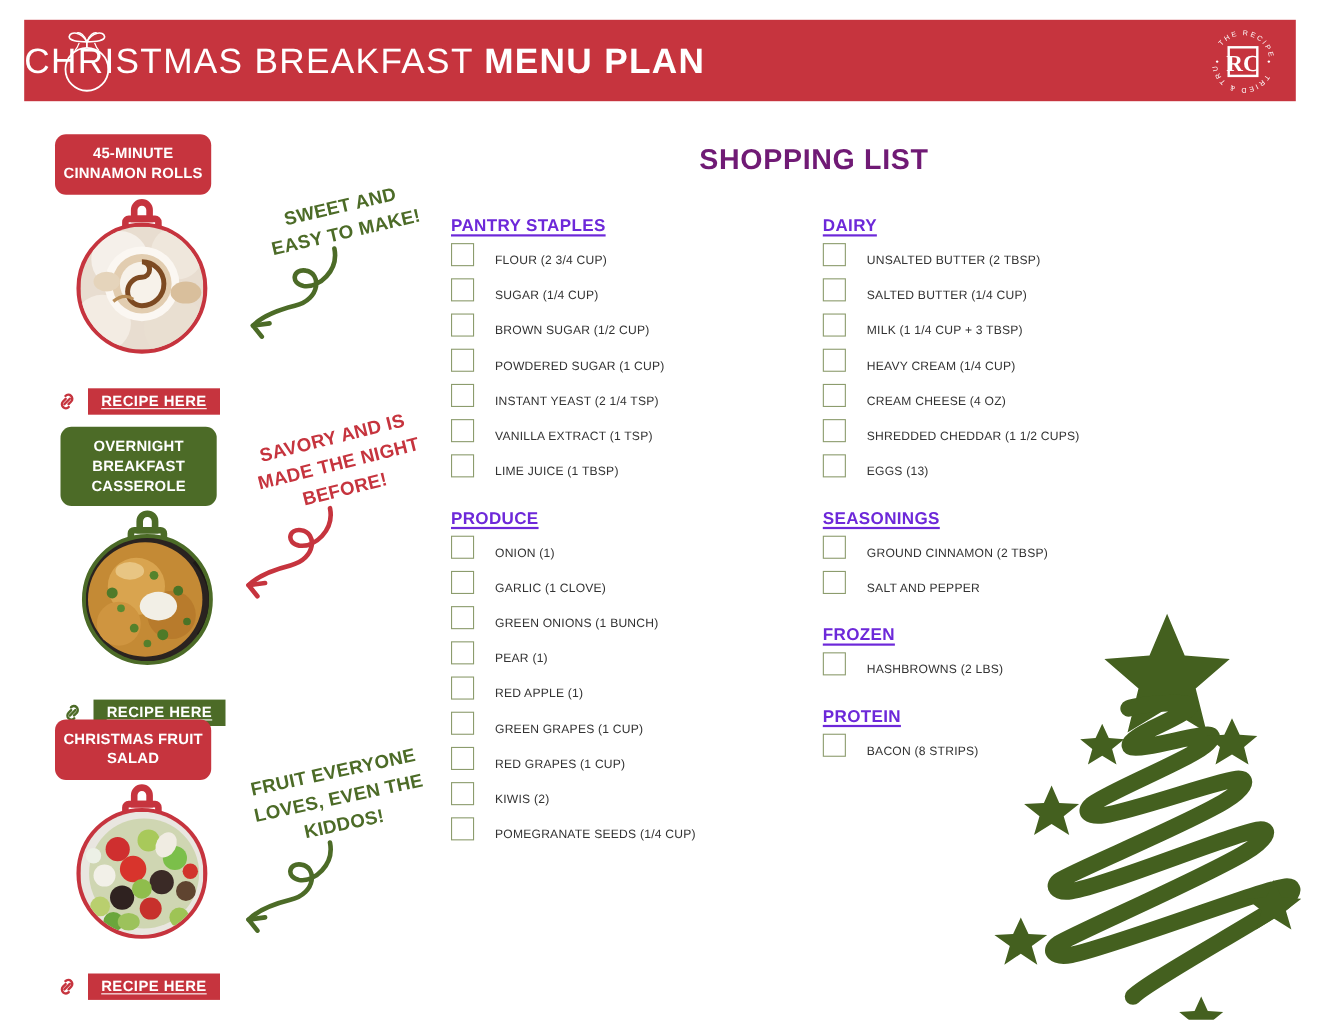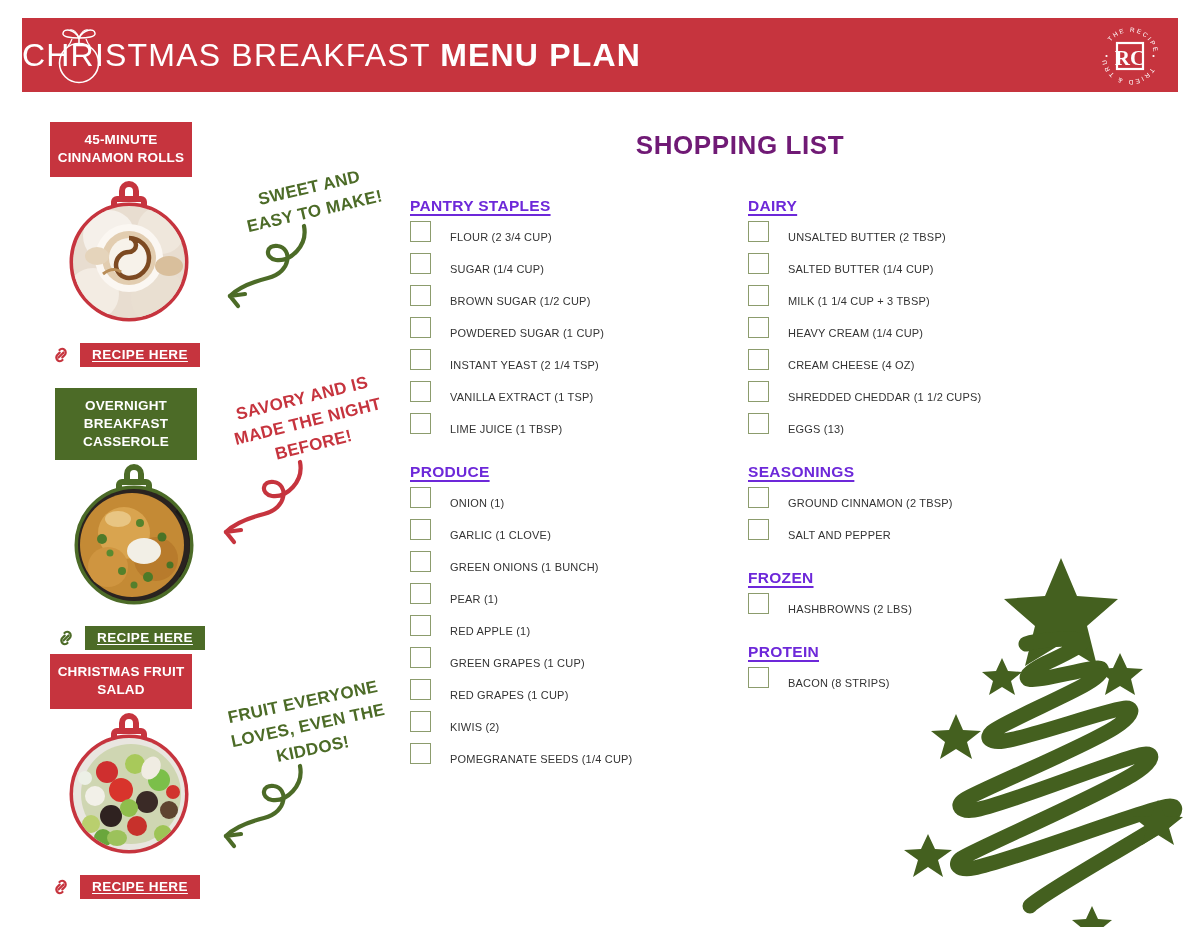--- a/index.html
+++ b/index.html
@@ -42,35 +42,36 @@
   .card-label {
     width: 142px;
     padding: 9px 6px 10px 6px;
     text-align: center;
     color: #ffffff;
     font-weight: 700;
     font-size: 13.5px;
     line-height: 1.32;
     letter-spacing: 0.2px;
     margin-left: 6px;
+    border-radius: 10px;
   }
   .card-label.red { background: #C6343E; }
   .card-label.green { background: #4C6B27; }
 
   .ornament-wrap { position: relative; width: 160px; height: 150px; margin-left: 5px; margin-top: 2px; }
   .ornament-svg { position: absolute; left: 0; top: 0; }
   .ornament-photo {
     position: absolute;
     left: 26px; top: 29px;
     width: 108px; height: 108px;
     border-radius: 50%;
     overflow: hidden;
   }
 
-  .recipe-link-row { display: flex; align-items: center; gap: 8px; margin-top: 14px; margin-left: 6px; }
+  .recipe-link-row { display: flex; align-items: center; gap: 8px; margin-top: 24px; margin-left: 6px; }
   .link-icon { width: 22px; height: 22px; flex: none; }
   .recipe-btn {
     padding: 4px 12px 5px 12px;
     color: #fff; font-weight: 700; font-size: 13.5px;
     letter-spacing: 0.4px;
     text-decoration: underline;
     text-underline-offset: 2px;
     cursor: pointer;
     border: none;
     font-family: "Liberation Sans", sans-serif;

